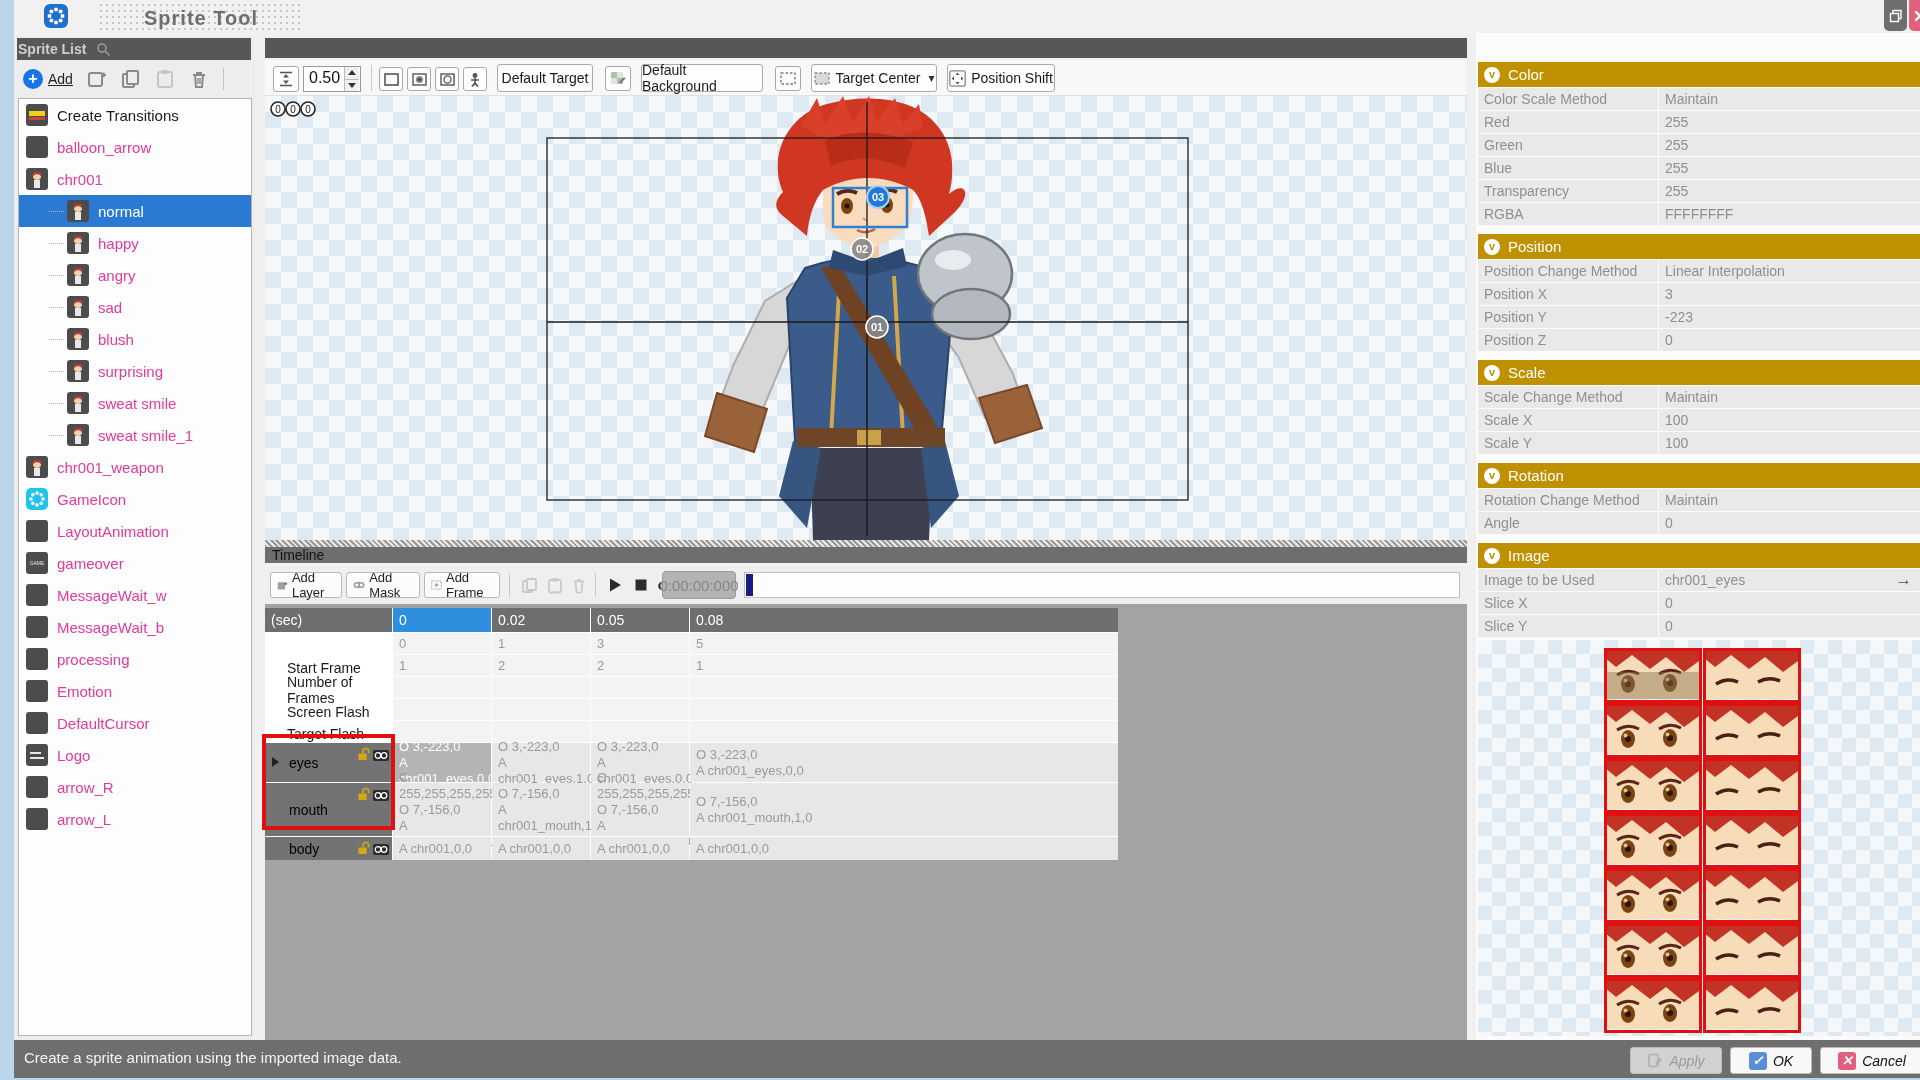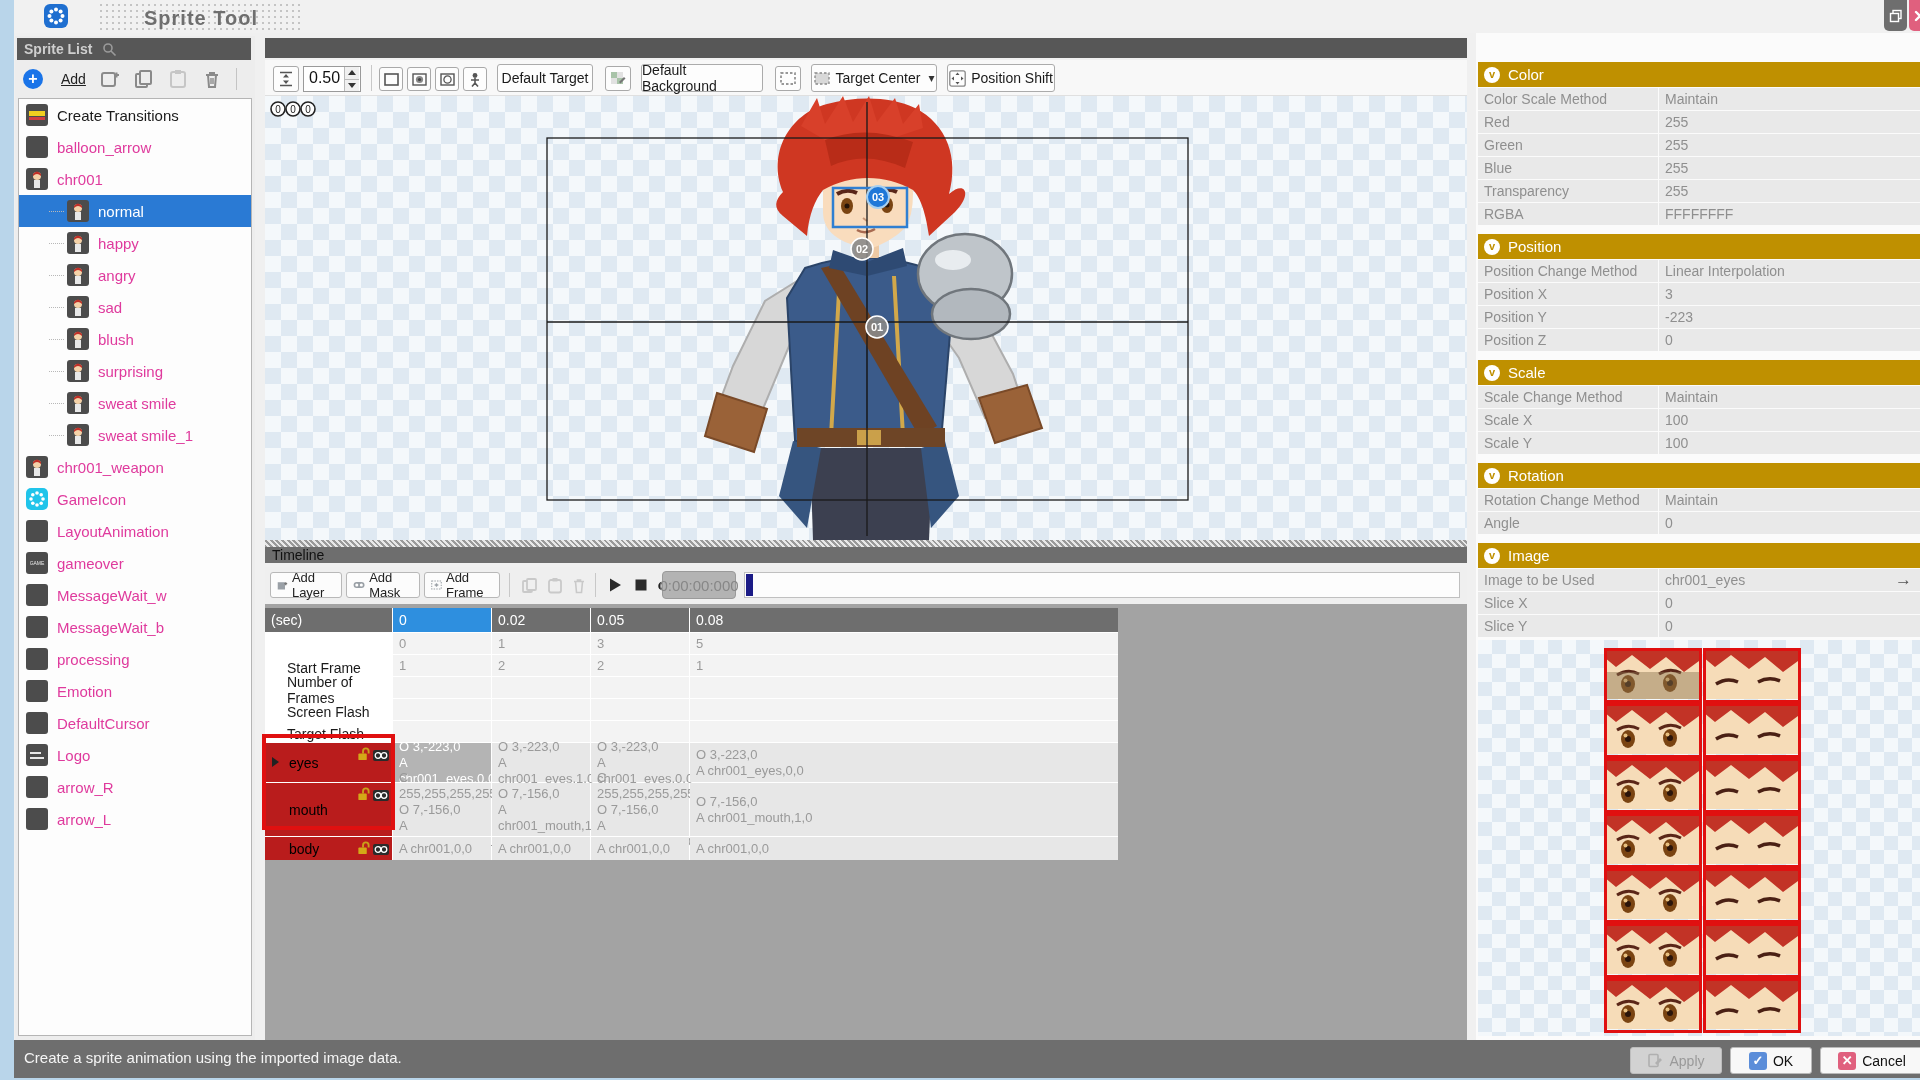--- a/index.html
+++ b/index.html
@@ -18,26 +18,26 @@
   #btn-restore { left:1870px; width:23px; background:#6e6e6e; }
   #btn-close   { left:1895px; width:21px; background:#e0607e; }
 
   
   #workspace { left:2px; top:33px; width:1916px; height:1007px; background:#f0f0f0; }
 
   
   #sidebar { left:3px; top:36px; width:240px; height:1004px; background:#ededed; }
   #sl-header { position:absolute; left:2px; top:2px; width:234px; height:22px; background:#575757;
     display:flex; align-items:center; }
-  #sl-header span { color:#cfcfcf; font-size:14px; font-weight:bold; margin-left:7px; }
+  #sl-header span { color:#cfcfcf; font-size:14px; font-weight:bold; margin-left:1px; }
   #sl-toolbar { position:absolute; left:0; top:26px; width:240px; height:34px; display:flex; align-items:center; }
   .addbtn { display:flex; align-items:center; margin-left:8px; }
   .addcircle { width:20px; height:20px; border-radius:50%; background:#1a74e8; color:#fff;
     font-size:16px; font-weight:bold; text-align:center; line-height:19px; }
-  .addbtn span.lbl { font-size:14px; color:#222; margin-left:18px;text-decoration:underline; }
+  .addbtn span.lbl { font-size:14px; color:#222; margin-left:5px;text-decoration:underline; }
   .sl-ic { margin-left:14px; }
   .sl-sep { width:1px; height:22px; background:#c4c4c4; margin-left:14px; }
 
   #tree { position:absolute; left:3px; top:62px; width:234px; height:938px; background:#fdfdfd;
     border:1px solid #b5b5b5; overflow:hidden; }
   .trow { height:32px; display:flex; align-items:center; position:relative; }
   .trow.l0 { padding-left:6px; }
   .trow.l1 { padding-left:47px; }
   .trow.l1::before { content:""; position:absolute; left:30px; top:16px; width:15px;
     border-top:1px dotted #b8b8b8; }
@@ -96,21 +96,21 @@
   #tl-marker { position:absolute; left:1px; top:1px; width:7px; height:22px; background:#1b1b86; }
 
   #tl-body { left:253px; top:604px; width:1202px; height:436px; background:#a3a3a3; }
   #tl-table { position:absolute; left:0; top:4px; width:853px; background:#fff;
     display:grid; grid-template-columns:127px 98px 98px 98px 428px;
     grid-template-rows:24px 21px 21px 21px 21px 21px 39px 53px 23px; gap:1px; }
   .h  { background:#6e6e6e; color:#fff; font-size:14px; display:flex; align-items:center; padding-left:6px; }
   .h.sel { background:#2e8fdf; }
   .pl { background:#c4b5fd; color:#1a1a1a; font-size:14px; display:flex; align-items:center; padding-left:22px;margin-top:35px; }
   .pv { background:#f3f3f3; color:#9a9a9a; font-size:13px; display:flex; align-items:center; padding-left:6px; }
-  .ll { background:#b91c1c; color:#000; font-size:14px; display:flex; align-items:center;
+  .ll { background:#737373; color:#000; font-size:14px; display:flex; align-items:center;
     padding-left:24px; position:relative; }
   .lv { background:#e7e7e7; color:#9a9a9a; font-size:13px; line-height:16px; display:flex;
     align-items:center; padding-left:6px; white-space:pre-line; }
   .lv.sel { background:#b4b4b4; color:#fff; }
   .exp { position:absolute; left:7px; top:14px; width:0; height:0;
     border-top:5px solid transparent; border-bottom:5px solid transparent; border-left:7px solid #222; }
   .lock { position:absolute; right:22px; top:4px; }
   .frms { position:absolute; right:3px; top:5px; }
   #red-box { position:absolute; left:-3px; top:130px; width:133px; height:96px;
     border:4px solid #e01010; z-index:5; }
@@ -131,21 +131,21 @@
     background-color:#f4f8fb;
     background-image:
       linear-gradient(45deg,#dfe9f2 25%,transparent 25%,transparent 75%,#dfe9f2 75%),
       linear-gradient(45deg,#dfe9f2 25%,transparent 25%,transparent 75%,#dfe9f2 75%);
     background-size:28px 28px; background-position:0 0,14px 14px; }
 
   
   #statusbar { left:2px; top:1040px; width:1916px; height:38px; background:#6e6e6e; }
   #status-msg { position:absolute; left:10px; top:9px; color:#f5f5f5; font-size:15px; }
   .sbtn { position:absolute; top:7px; height:27px; border-radius:3px; display:flex;
-    align-items:center; justify-content:center; gap:6px; font-size:14px; }
+    align-items:center; justify-content:center; gap:6px; font-size:14px;font-style:italic; }
   #btn-apply  { left:1616px; width:92px; background:#d2d2d2; border:1px solid #bdbdbd; color:#9a9a9a; }
   #btn-ok     { left:1716px; width:82px; background:#f8f8f8; border:1px solid #b9b9b9; color:#111; }
   #btn-cancel { left:1806px; width:104px; background:#f8f8f8; border:1px solid #b9b9b9; color:#111; }
   .btn-glyph { width:18px; height:18px; border-radius:3px; display:flex; align-items:center;
     justify-content:center; color:#fff; font-size:13px; font-weight:bold; }
 </style>
 </head>
 <body>
 
 <svg width="0" height="0" style="position:absolute">

